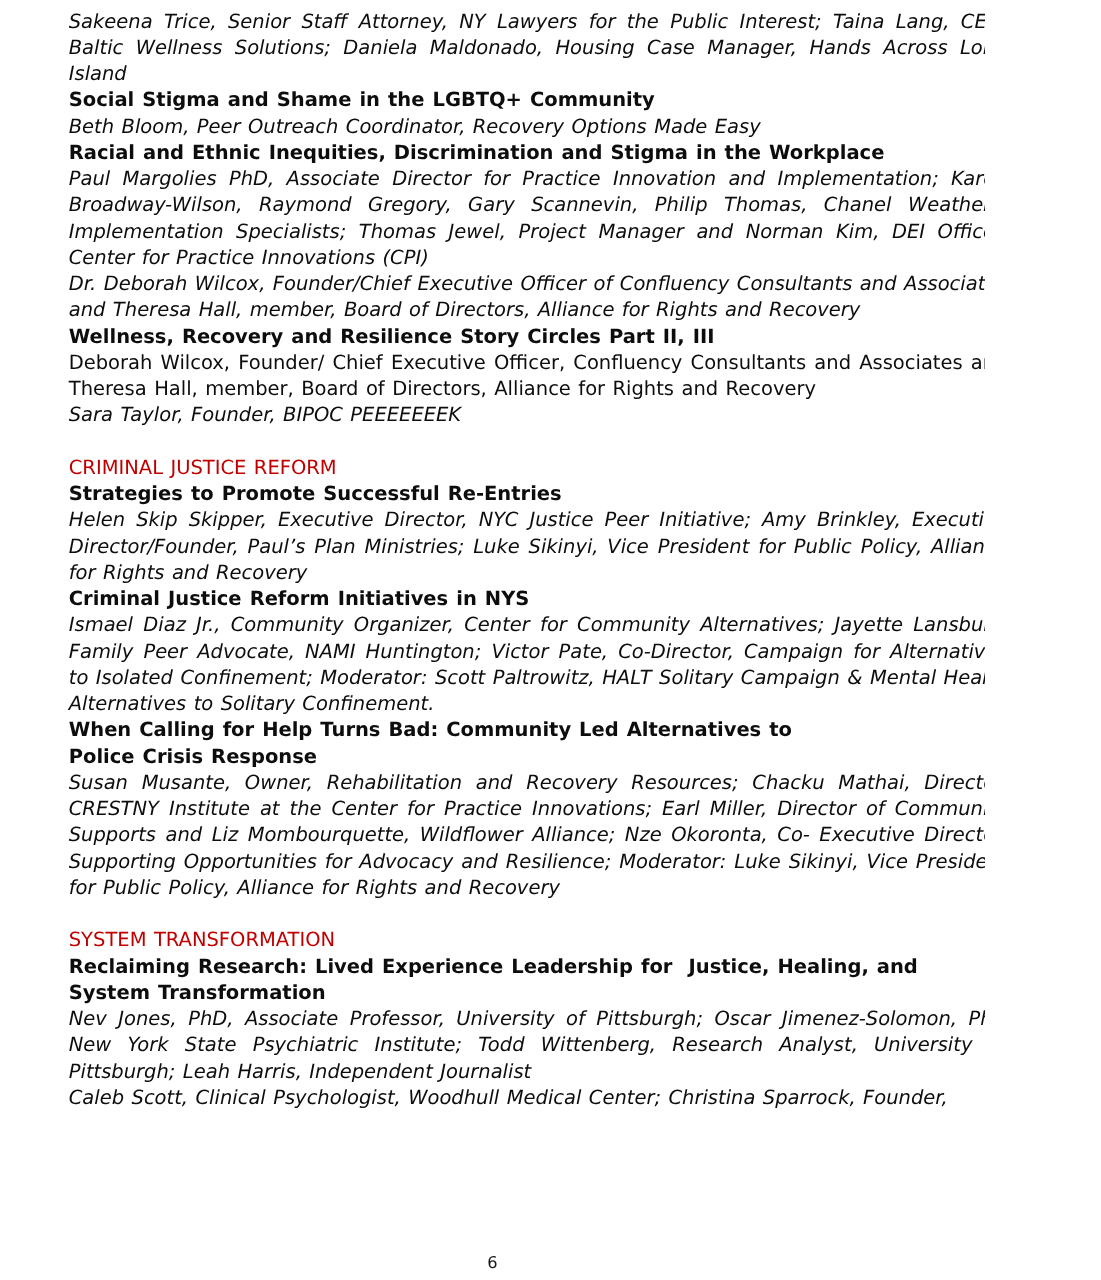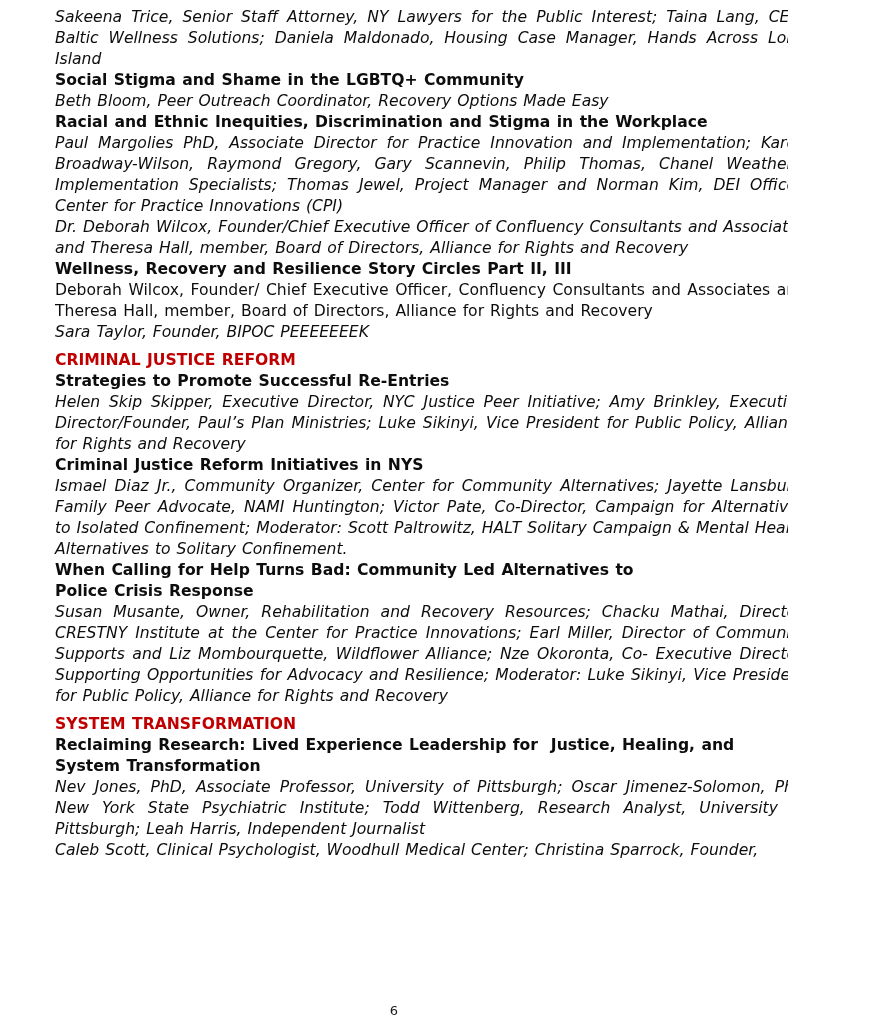--- a/index.html
+++ b/index.html
@@ -34,24 +34,24 @@
   .speakers-regular { font-style: normal; }
   .title {
     font-weight: bold;
     text-align: left;
   }
   .title-line {
     white-space: pre;          
     text-align: left;
   }
   .section {
-    font-weight: bold;
+    font-weight: normal;
     color: var(--accent, #C00000);
     text-align: left;
-    margin-top: 7px;
+    margin-top: 21px;
   }
   
   .blocks > .block:nth-child(17) .title-line:first-child { word-spacing: 8px; }
   
   .blocks > .block:nth-child(20) .title-line:first-child { word-spacing: 2px; }
   
   .blocks > .block:nth-child(23) { white-space: nowrap; text-align: left; }
   .page-number {
     position: absolute;
     left: 0;

